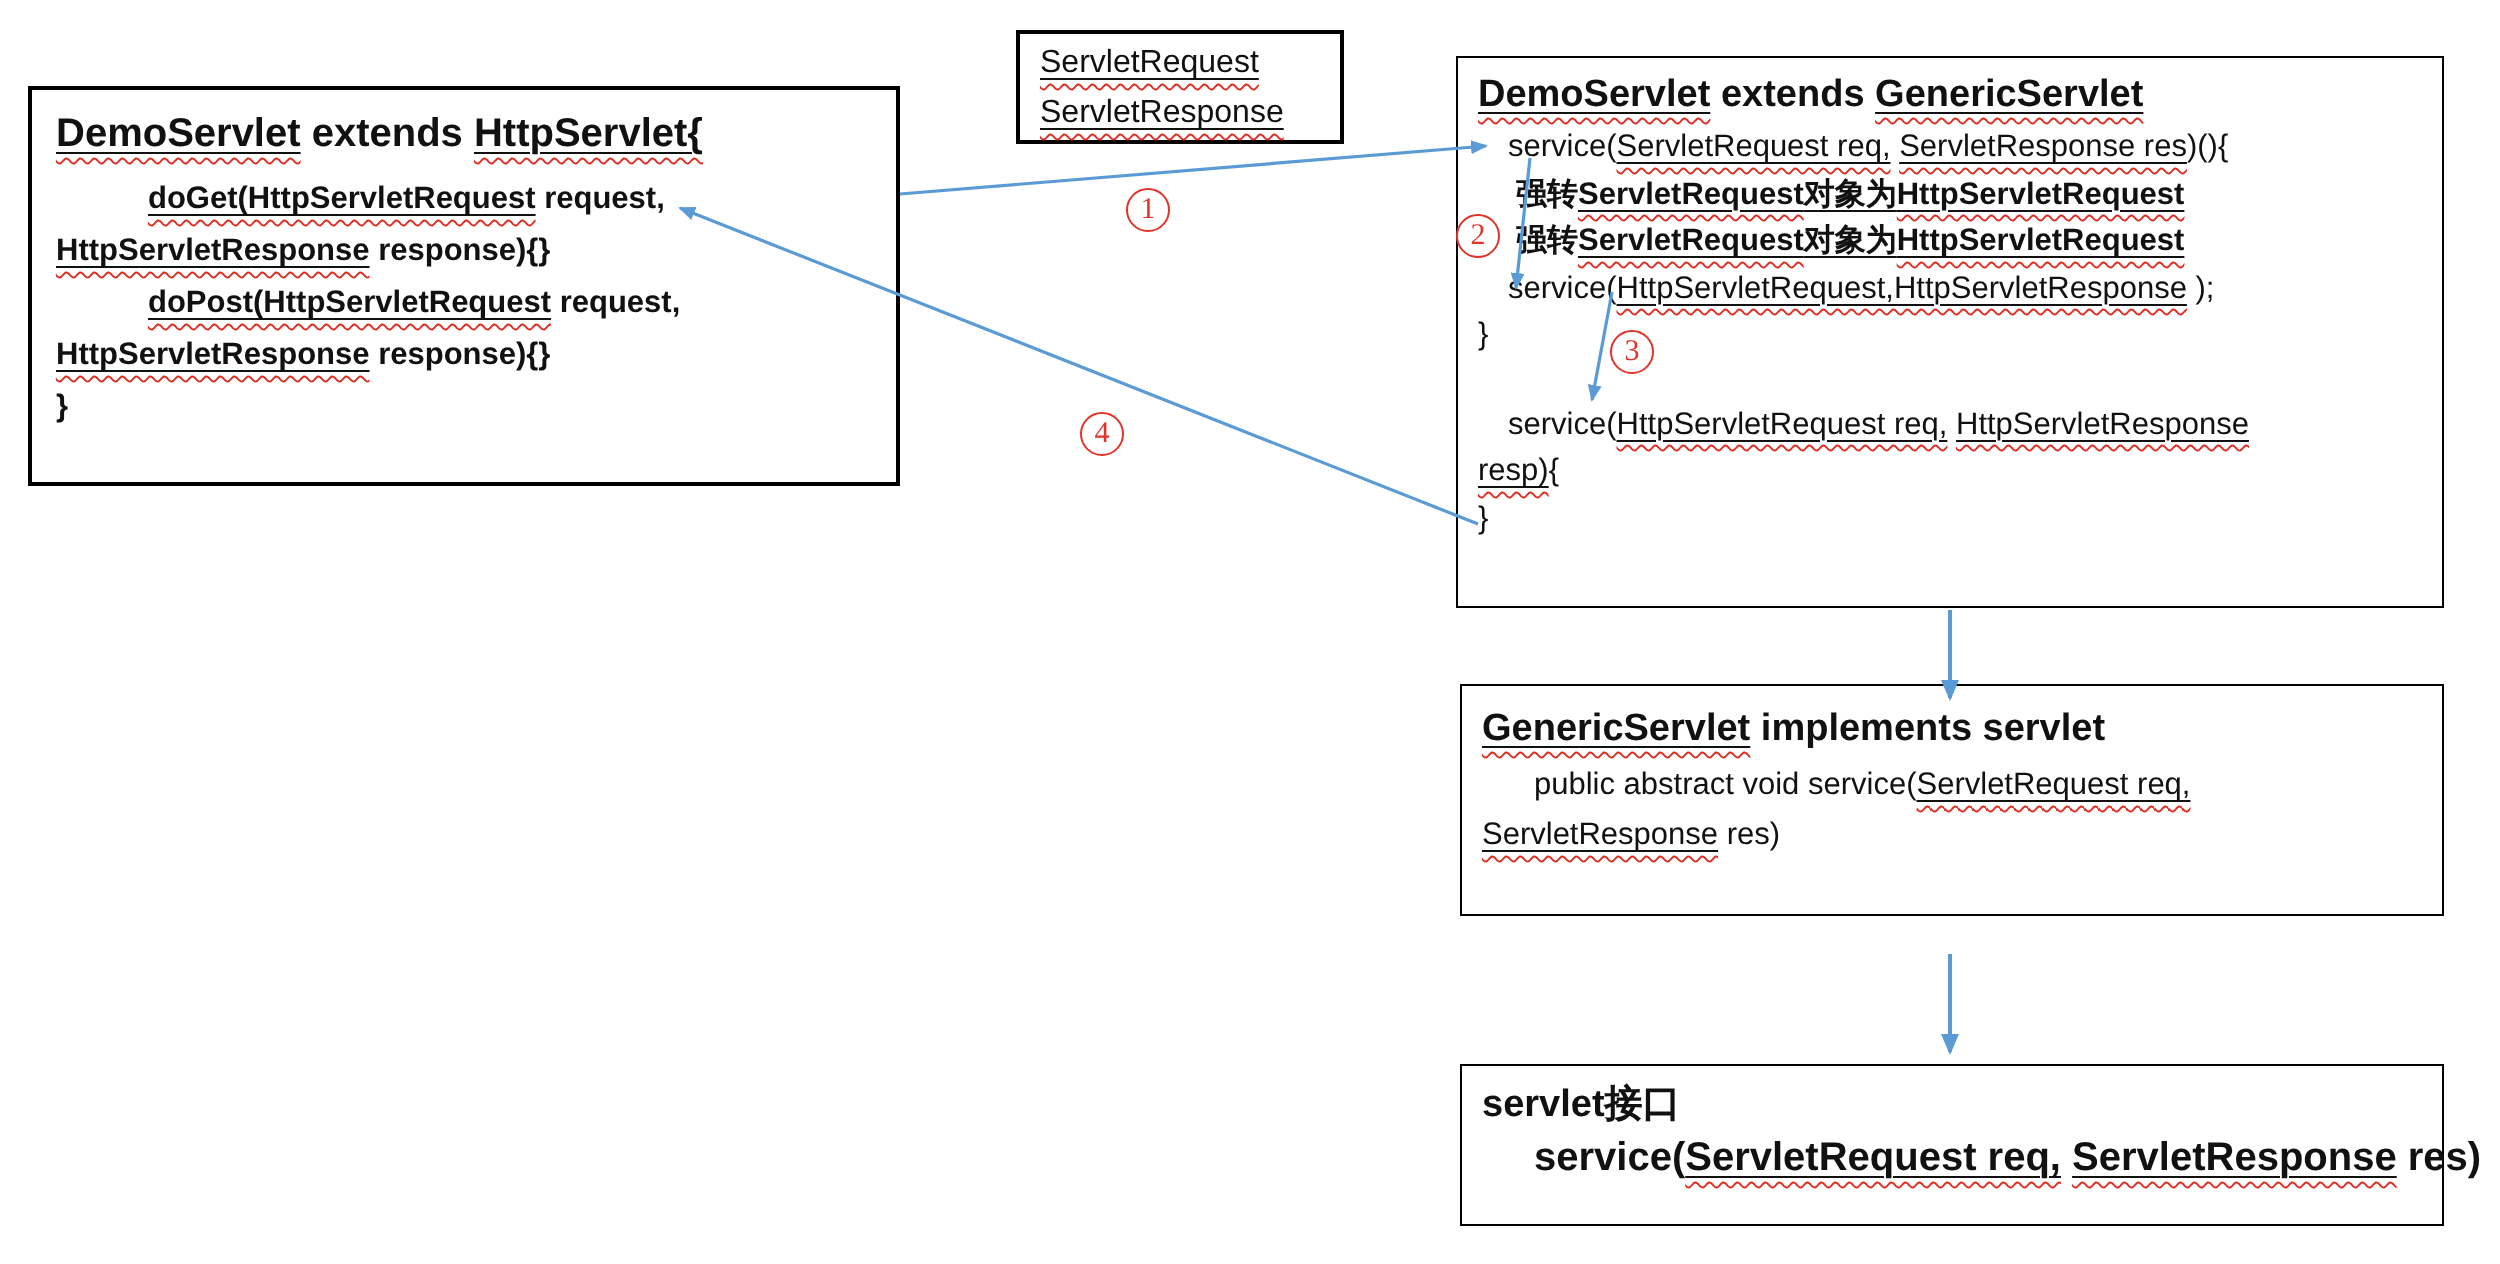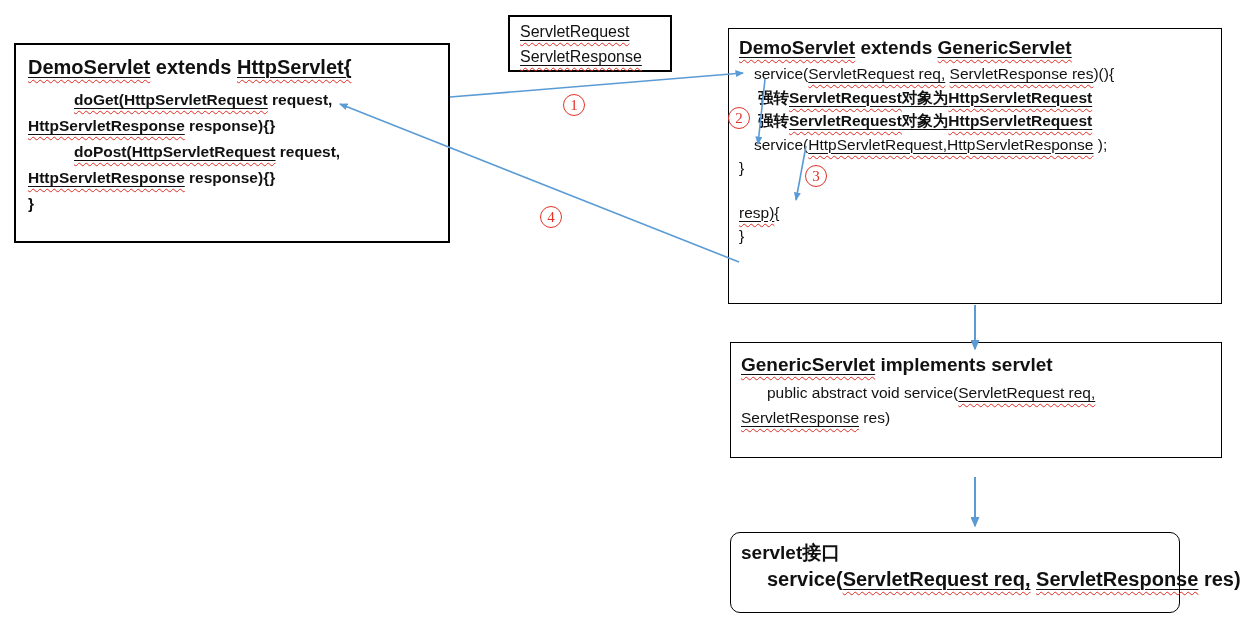--- a/index.html
+++ b/index.html
@@ -46,21 +46,21 @@
   #box-http .ind3  { padding-left:7px; }
   #box-http .blank { height:21px; }
 
   
   #box-generic { left:730px; top:342px; width:492px; height:116px; padding:7px 10px; }
   #box-generic .title { font-size:19px; font-weight:700; line-height:30px; }
   #box-generic .line  { font-size:15.5px; line-height:25px; }
   #box-generic .ind1  { padding-left:26px; }
 
   
-  #box-iface { left:730px; top:532px; width:450px; height:81px; padding:6px 10px;border-radius:10px; }
+  #box-iface { left:730px; top:532px; width:492px; height:81px; padding:6px 10px; }
   #box-iface .title { font-size:19px; font-weight:700; line-height:28px; }
   #box-iface .line  { font-size:20px; line-height:25px;font-weight:bold; }
   #box-iface .ind1  { padding-left:26px; }
 
   
   #arrows {
     position:absolute; left:0; top:0; width:1250px; height:632px;
     z-index:5; pointer-events:none;
   }
 
@@ -99,20 +99,21 @@
   </div>
 
   <div class="box" id="box-http">
     <div class="title"><span class="bold ul"><span class="sq">DemoServlet</span></span><span class="bold"> extends </span><span class="bold ul"><span class="sq">GenericServlet</span></span></div>
     <div class="line ind1"><span>service(</span><span class="ul"><span class="sq">ServletRequest req,</span></span><span> </span><span class="ul"><span class="sq">ServletResponse res</span></span><span>)(){</span></div>
     <div class="line ind2"><span class="bold">强转</span><span class="bold ul"><span class="sq">ServletRequest</span></span><span class="bold ul">对象为</span><span class="bold ul"><span class="sq">HttpServletRequest</span></span></div>
     <div class="line ind2"><span class="bold">强转</span><span class="bold ul"><span class="sq">ServletRequest</span></span><span class="bold ul">对象为</span><span class="bold ul"><span class="sq">HttpServletRequest</span></span></div>
     <div class="line ind1"><span>service(</span><span class="ul"><span class="sq">HttpServletRequest,HttpServletResponse</span></span><span> );</span></div>
     <div class="line"><span>}</span></div>
     <div class="blank"></div>
+    <div class="line ind1"><span>service(</span><span class="ul"><span class="sq">HttpServletRequest req,</span></span><span> </span><span class="ul"><span class="sq">HttpServletResponse</span></span></div>
     <div class="line"><span class="ul"><span class="sq">resp)</span></span><span>{</span></div>
     <div class="line"><span>}</span></div>
   </div>
 
   <div class="box" id="box-generic">
     <div class="title"><span class="bold ul"><span class="sq">GenericServlet</span></span><span class="bold">  implements  servlet</span></div>
     <div class="line ind1"><span>public abstract void service(</span><span class="ul"><span class="sq">ServletRequest req,</span></span></div>
     <div class="line"><span class="ul"><span class="sq">ServletResponse</span></span><span> res)</span></div>
   </div>
 

